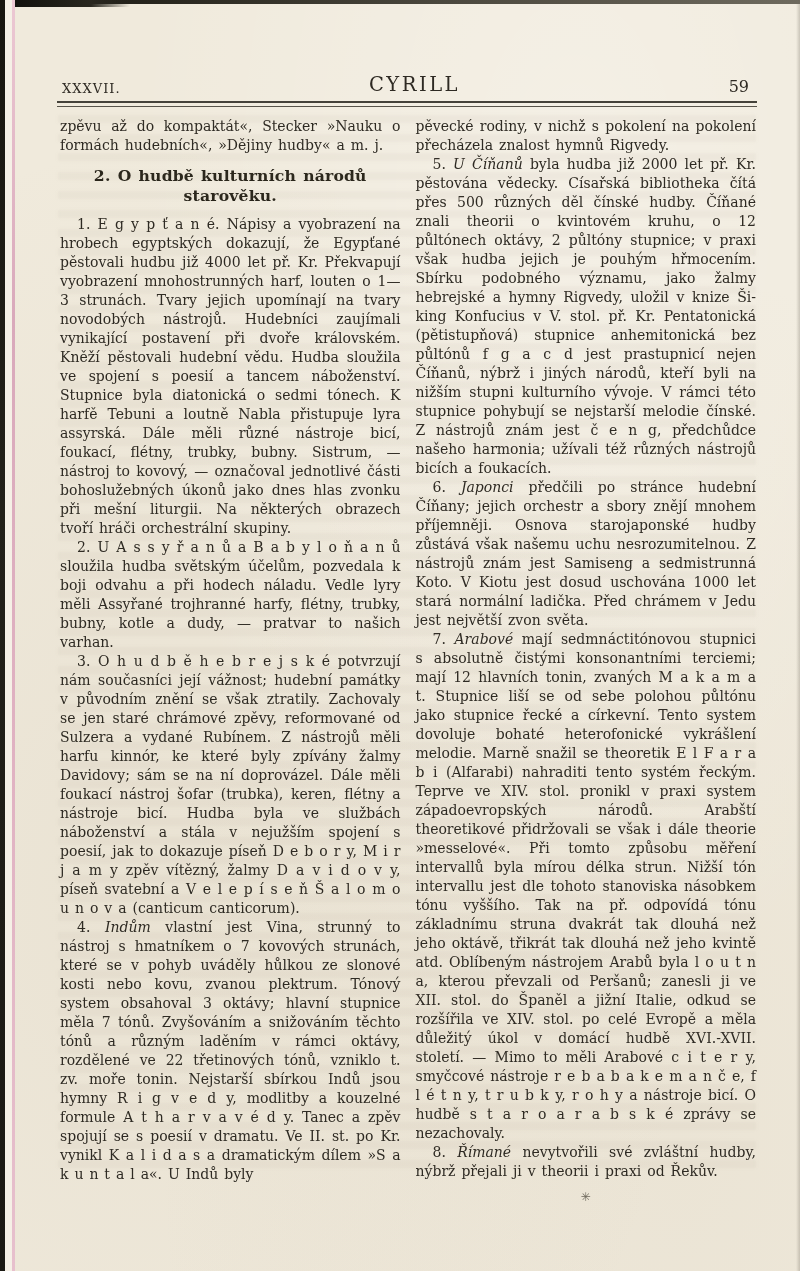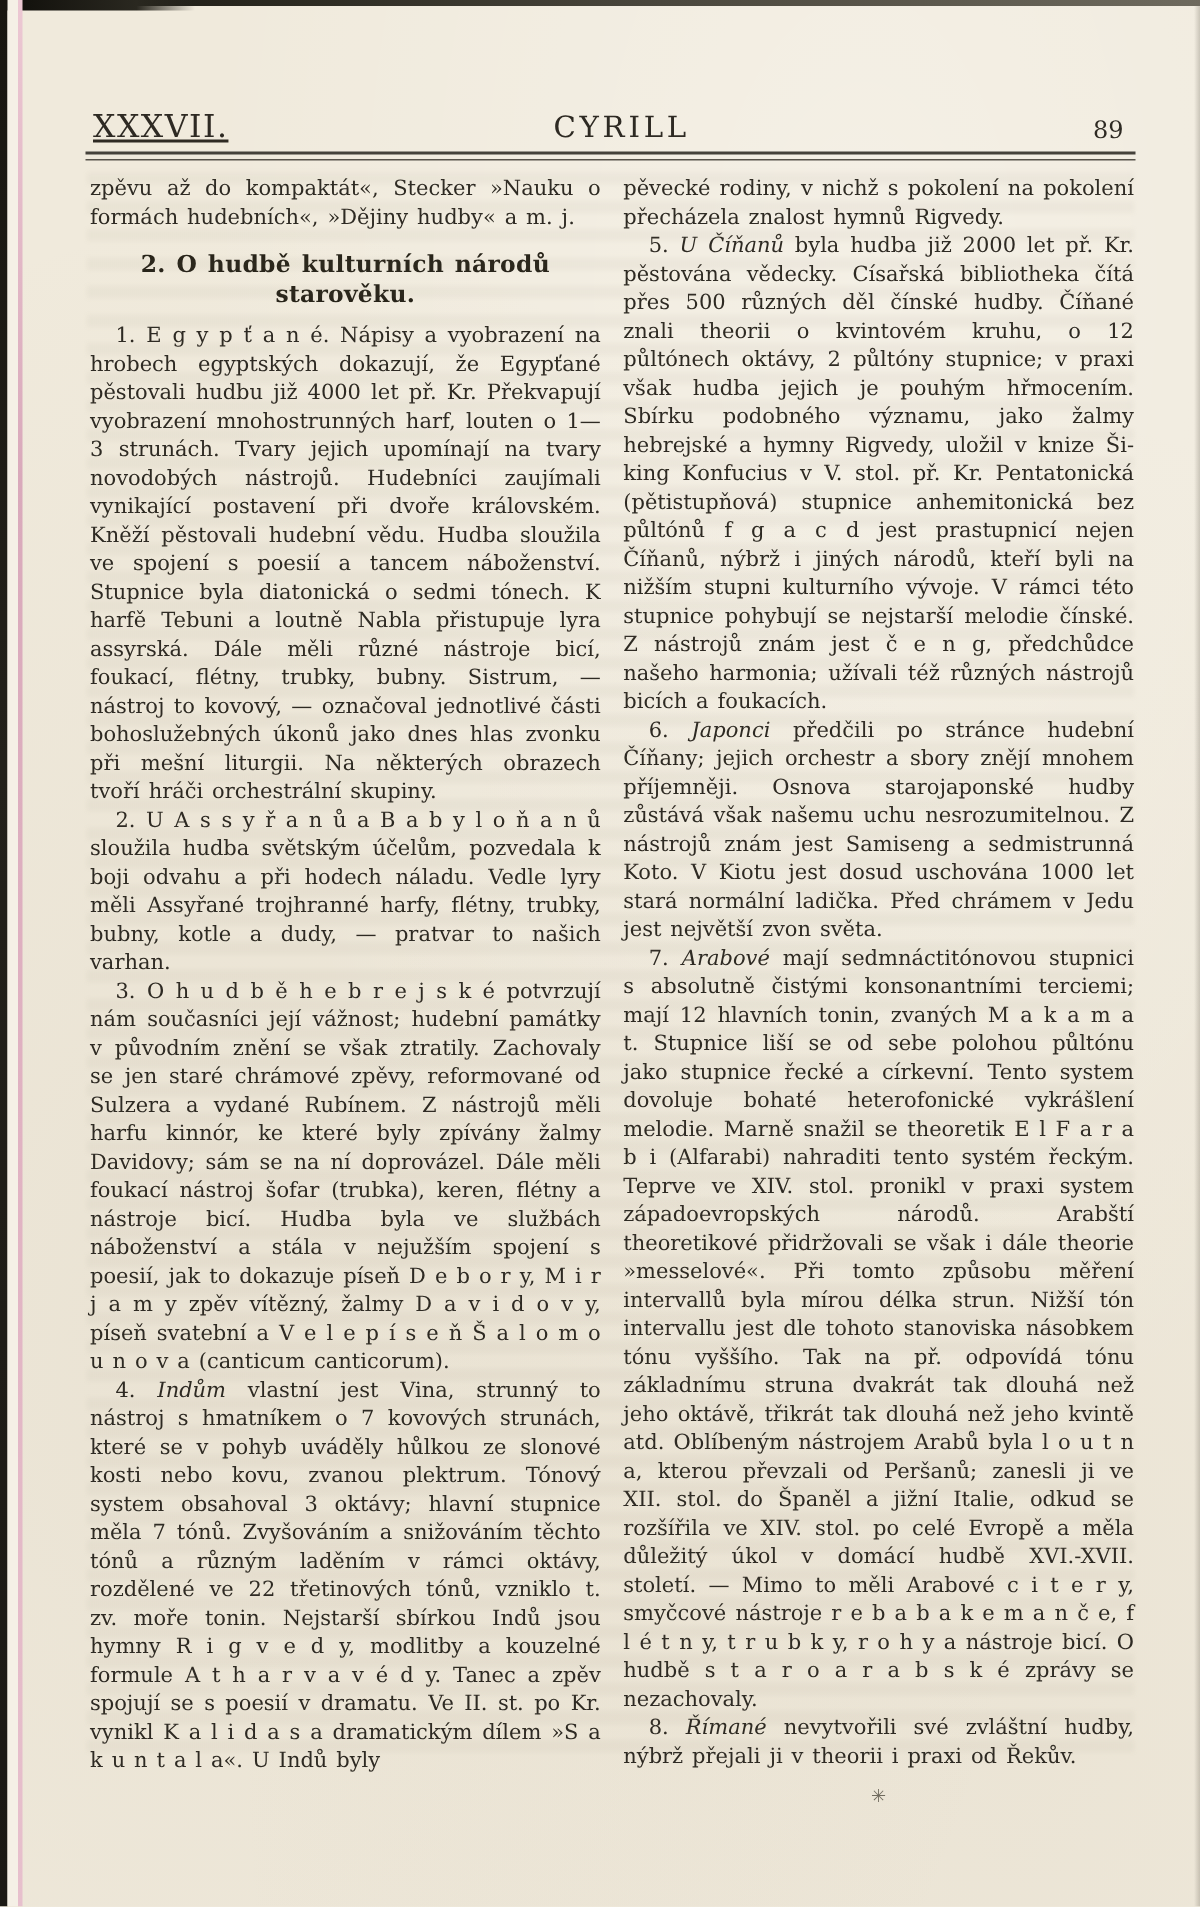--- a/index.html
+++ b/index.html
@@ -25,21 +25,21 @@
                  background:linear-gradient(180deg,#ecc8d3,#d9a9bb 25%,#e0b2c2 60%,#e7c0cd 100%); }
   .edge-right  { position:absolute; top:0; right:0; width:4px; height:1271px;
                  background:linear-gradient(270deg,rgba(110,104,92,.30),rgba(110,104,92,0)); }
   
   .ghost { position:absolute; top:115px; left:58px; right:44px; bottom:95px;
            background:repeating-linear-gradient(180deg, rgba(138,126,104,.055) 0 8px, rgba(0,0,0,0) 8px 19px);
            filter:blur(1.6px); pointer-events:none; }
 
   
   .runhead { position:absolute; top:74px; left:60px; right:45px; height:22px; }
-  .runhead .rh-left  { position:absolute; left:2px;  bottom:0; font-size:21px; letter-spacing:1px;text-decoration:underline; }
+  .runhead .rh-left  { position:absolute; left:2px;  bottom:0; font-size:13px; letter-spacing:1px; }
   .runhead .rh-center{ position:absolute; left:14px; right:0; bottom:0; text-align:center;
                        font-size:19.5px; letter-spacing:2.5px; }
   .runhead .rh-right { position:absolute; right:6px; bottom:0; font-size:16px; }
   .rule-double { position:absolute; top:101px; left:57px; right:43px; height:3px;
                  border-top:2px solid #45423a; border-bottom:1px solid #57534a; }
 
   
   .columns { position:absolute; top:117px; left:60px; right:44px; display:flex; gap:15px; }
   .col { flex:1 1 0; text-align:justify; font-size:14px; line-height:19px; word-spacing:1.5px; }
   .para { margin:0; }
@@ -55,21 +55,21 @@
 <div class="edge-top"></div>
 <div class="edge-corner"></div>
 <div class="edge-left"></div>
 <div class="gutter-strip"></div>
 <div class="pink-line"></div>
 <div class="edge-right"></div>
 
 <div class="runhead">
   <span class="rh-left">XXXVII.</span>
   <span class="rh-center">CYRILL</span>
-  <span class="rh-right">89</span>
+  <span class="rh-right">59</span>
 </div>
 <div class="rule-double"></div>
 
 <div class="columns">
   <div class="col">
       <p class="para"><span>zpěvu až do kompaktát«, Stecker »Nauku o formách hudebních«, »Dějiny hudby« a m. j.</span></p>
       <div class="heading">2. O hudbě kulturních národů starověku.</div>
       <p class="para indent"><span>1. E g y p ť a n é.  Nápisy a vyobrazení na hrobech egyptských dokazují, že Egypťané pěstovali hudbu již 4000 let př. Kr. Překvapují vyobrazení mnohostrunných harf, louten o 1—3 strunách. Tvary jejich upomínají na tvary novodobých nástrojů. Hudebníci zaujímali vynikající postavení při dvoře královském. Kněží pěstovali hudební vědu. Hudba sloužila ve spojení s poesií a tancem náboženství. Stupnice byla diatonická o sedmi tónech. K harfě Tebuni a loutně Nabla přistupuje lyra assyrská. Dále měli různé nástroje bicí, foukací, flétny, trubky, bubny. Sistrum, — nástroj to kovový, — označoval jednotlivé části bohoslužebných úkonů jako dnes hlas zvonku při mešní liturgii. Na některých obrazech tvoří hráči orchestrální skupiny.</span></p>
       <p class="para indent"><span>2. U A s s y ř a n ů  a  B a b y l o ň a n ů sloužila hudba světským účelům, pozvedala k boji odvahu a při hodech náladu. Vedle lyry měli Assyřané trojhranné harfy, flétny, trubky, bubny, kotle a dudy, — pratvar to našich varhan.</span></p>
       <p class="para indent"><span>3. O  h u d b ě  h e b r e j s k é  potvrzují nám současníci její vážnost; hudební památky v původním znění se však ztratily. Zachovaly se jen staré chrámové zpěvy, reformované od Sulzera a vydané Rubínem. Z nástrojů měli harfu kinnór, ke které byly zpívány žalmy Davidovy; sám se na ní doprovázel. Dále měli foukací nástroj šofar (trubka), keren, flétny a nástroje bicí. Hudba byla ve službách náboženství a stála v nejužším spojení s poesií, jak to dokazuje píseň D e b o r y,  M i r j a m y  zpěv vítězný, žalmy D a v i d o v y,  píseň svatební a V e l e p í s e ň  Š a l o m o u n o v a  (canticum canticorum).</span></p>

